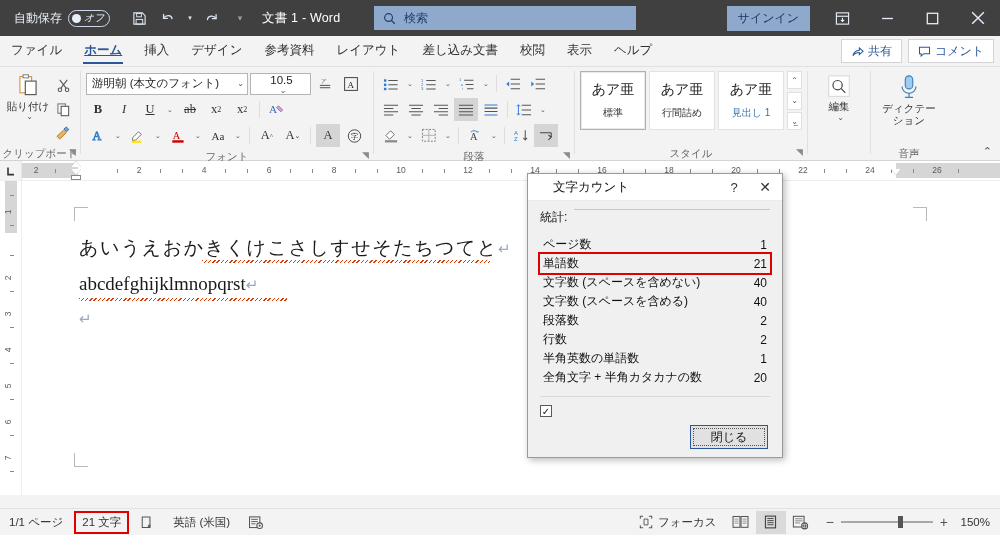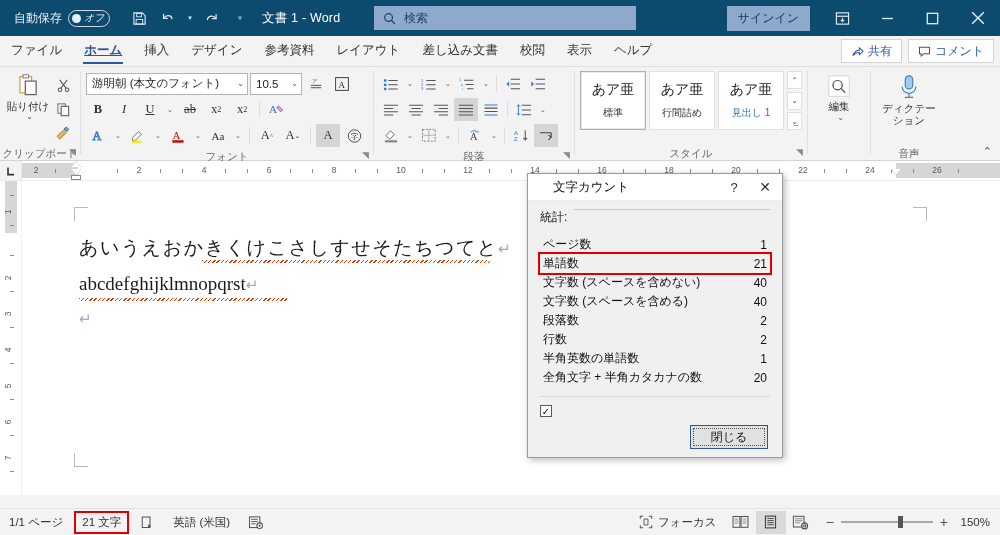--- a/index.html
+++ b/index.html
@@ -6,21 +6,21 @@
   html, body {
     width: 1000px; height: 535px;
     font-family: "Liberation Sans", sans-serif;
     overflow: hidden;
     background: #f3f3f3;
   }
   #app { position: relative; width: 1000px; height: 535px; }
 
   
   .titlebar {
-    height: 36px; background: #0c4a6e; color: #fff;
+    height: 36px; background: #404040; color: #fff;
     display: flex; align-items: center; position: relative;
   }
   .tb-autosave {
     display: flex; align-items: center; gap: 6px;
     margin-left: 14px; font-size: 12px; color: #e6ecf5;
   }
   .toggle {
     width: 42px; height: 17px; border-radius: 9px;
     border: 1.4px solid #cdd9ea; display: flex; align-items: center;
     padding: 0 3px; gap: 3px; background: transparent;
@@ -101,21 +101,21 @@
 
   
   .fontgrp { width: 292px; }
   .fg-row { display: flex; align-items: center; gap: 2px; height: 25px; }
   .fontname, .fontsize {
     border: 1px solid #b5b5b5; background: #fff; height: 22px;
     display: flex; align-items: center; font-size: 11.5px; color: #222;
     padding: 0 3px 0 5px; justify-content: space-between;
   }
   .fontname { width: 162px; }
-  .fontsize { width: 52px; }
+  .fontsize { width: 61px; flex-direction: column; }
   .caret { font-size: 8px; color: #555; margin-left: 3px; }
   .ic {
     width: 24px; height: 23px; display: flex; align-items: center; justify-content: center;
     font-size: 12.5px; color: #333;
   }
   .ic.sel { background: #d5d5d5; }
   .mini-caret { font-size: 7px; color: #555; width: 12px; text-align: center; }
 
   
   .paragrp { width: 200px; }

